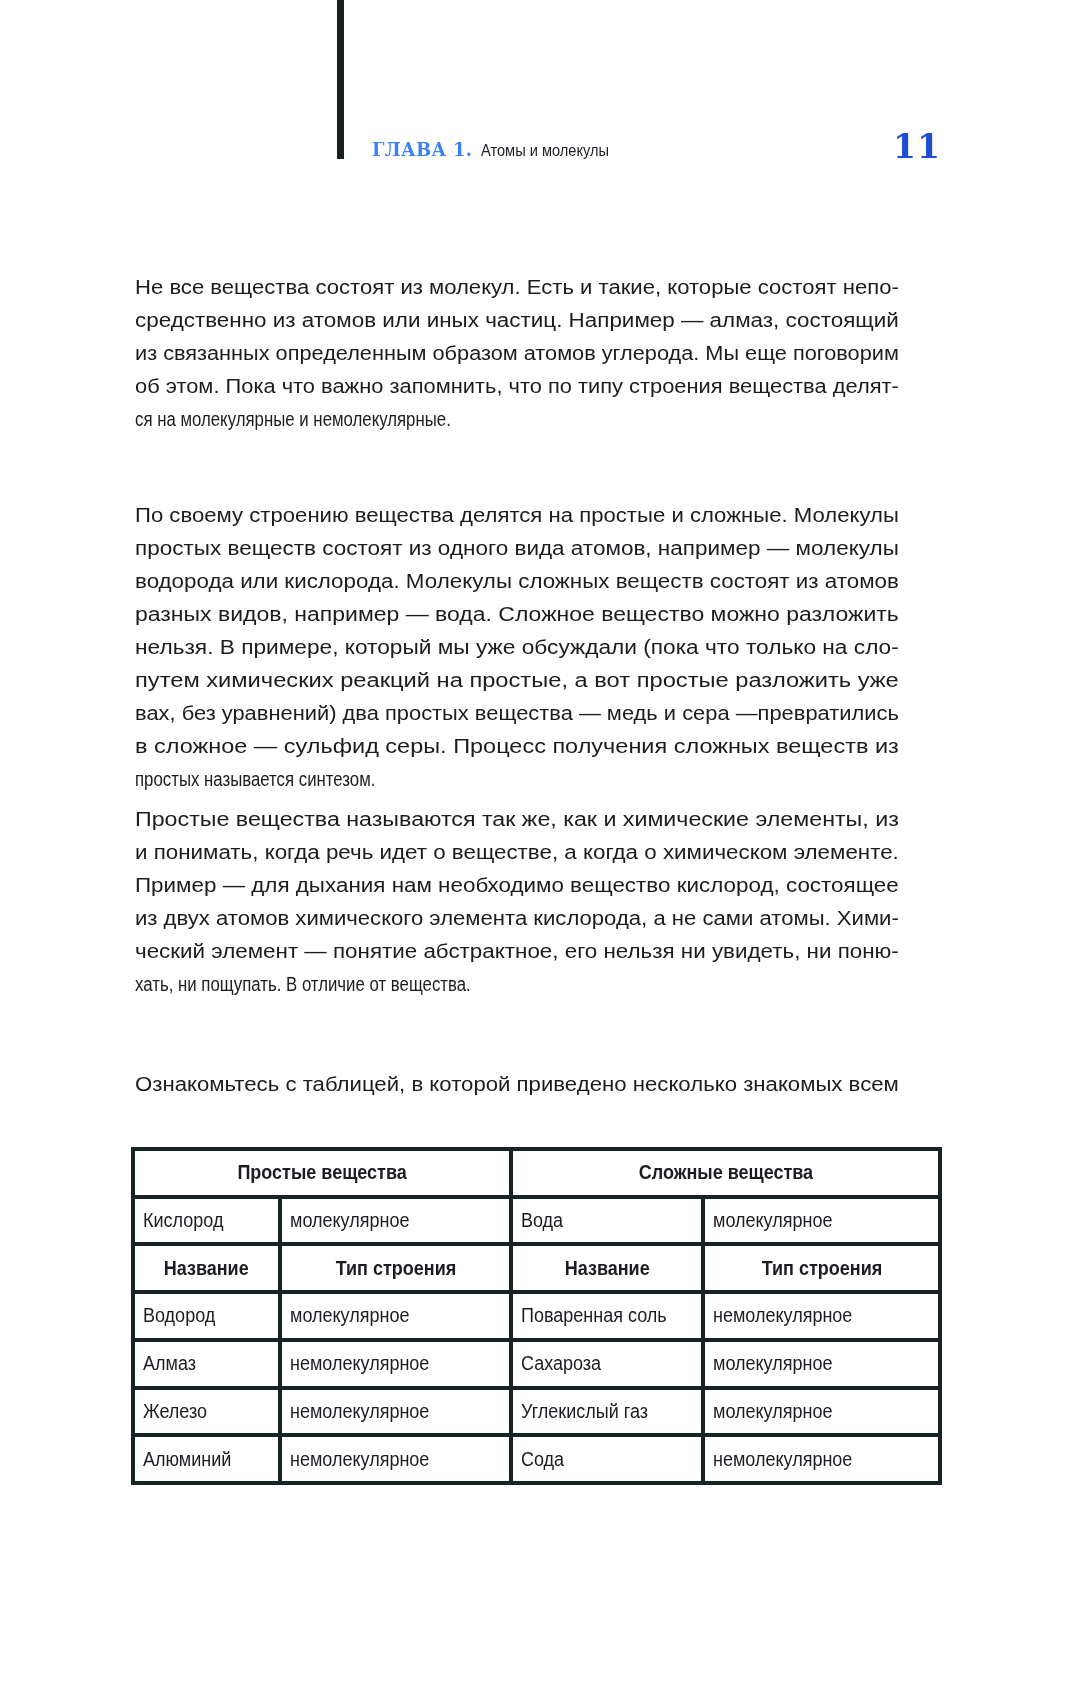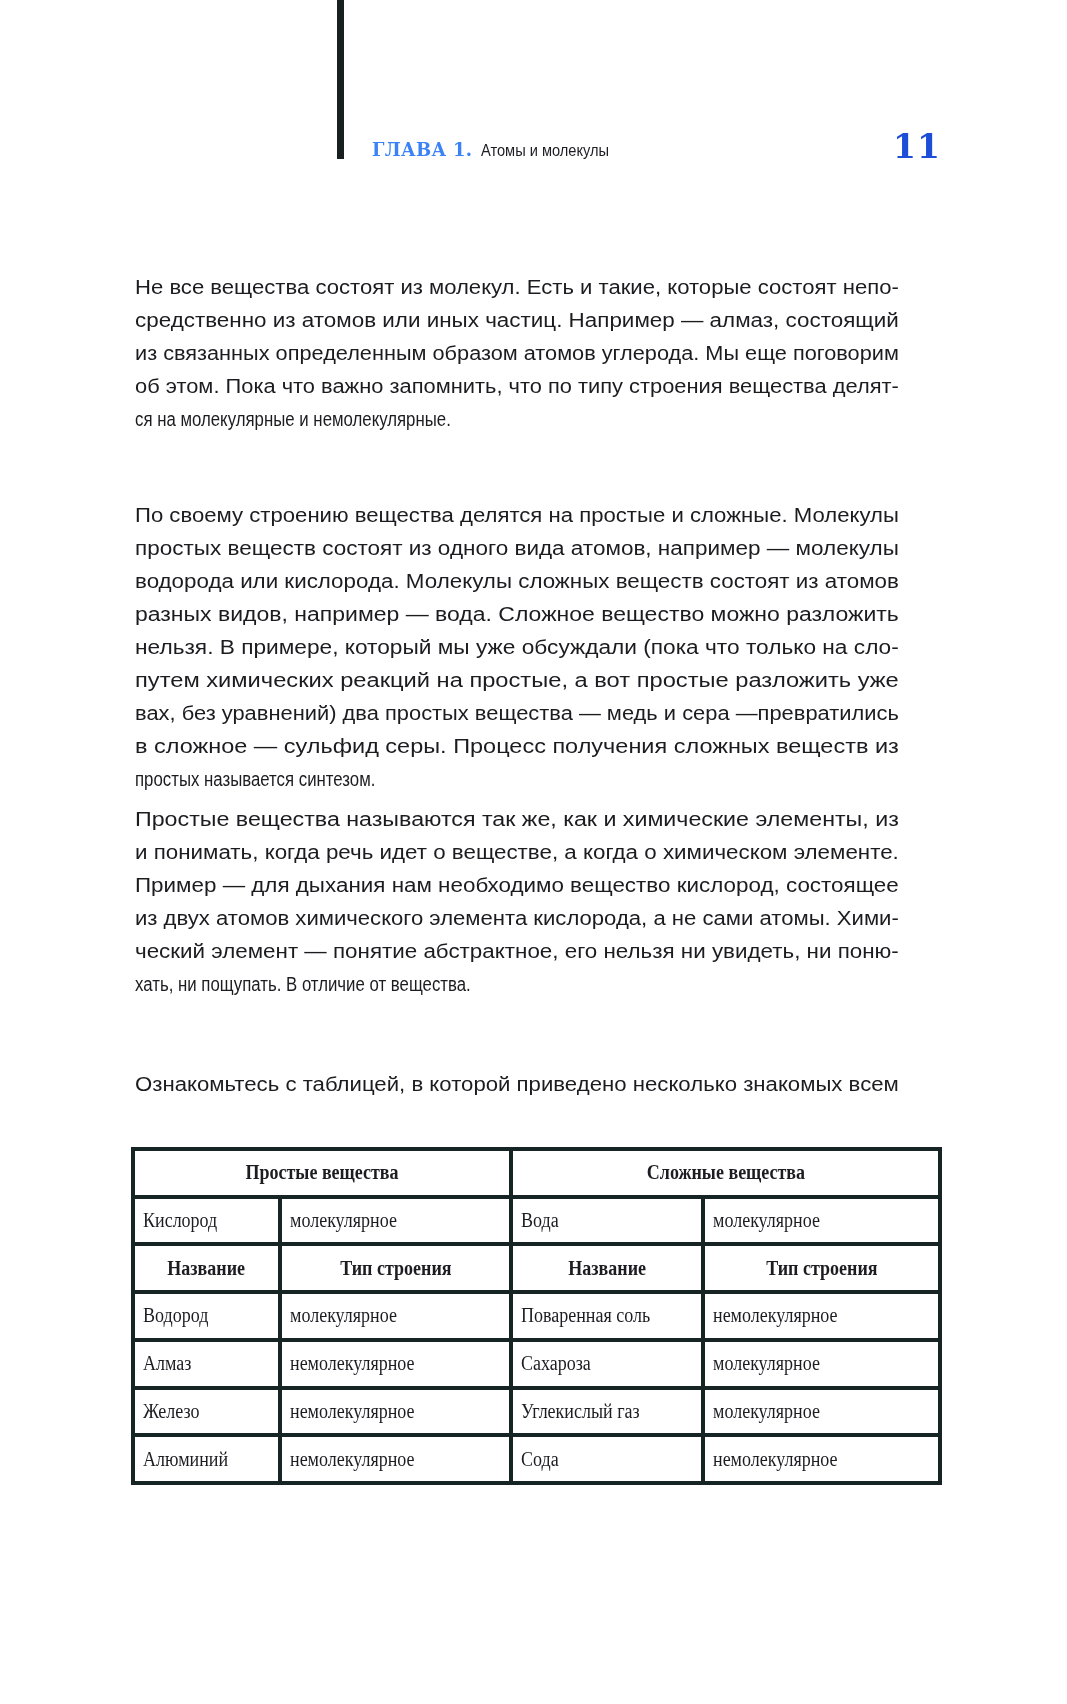--- a/index.html
+++ b/index.html
@@ -87,21 +87,20 @@
   #p3 { top: 803px; }
   #p4 { top: 1068px; }
 
   
   .table-wrap {
     position: absolute;
     left: 131px;
     top: 1147px;
     width: 807px;
     height: 294px;
-    font-family: Liberation Serif, serif;
   }
   table.subst {
     border-collapse: collapse;
     width: 807px;
     height: 338px;
     table-layout: fixed;
   }
   table.subst td, table.subst th {
     border: 4px solid #172424;
     padding: 0 0 0 8px;

